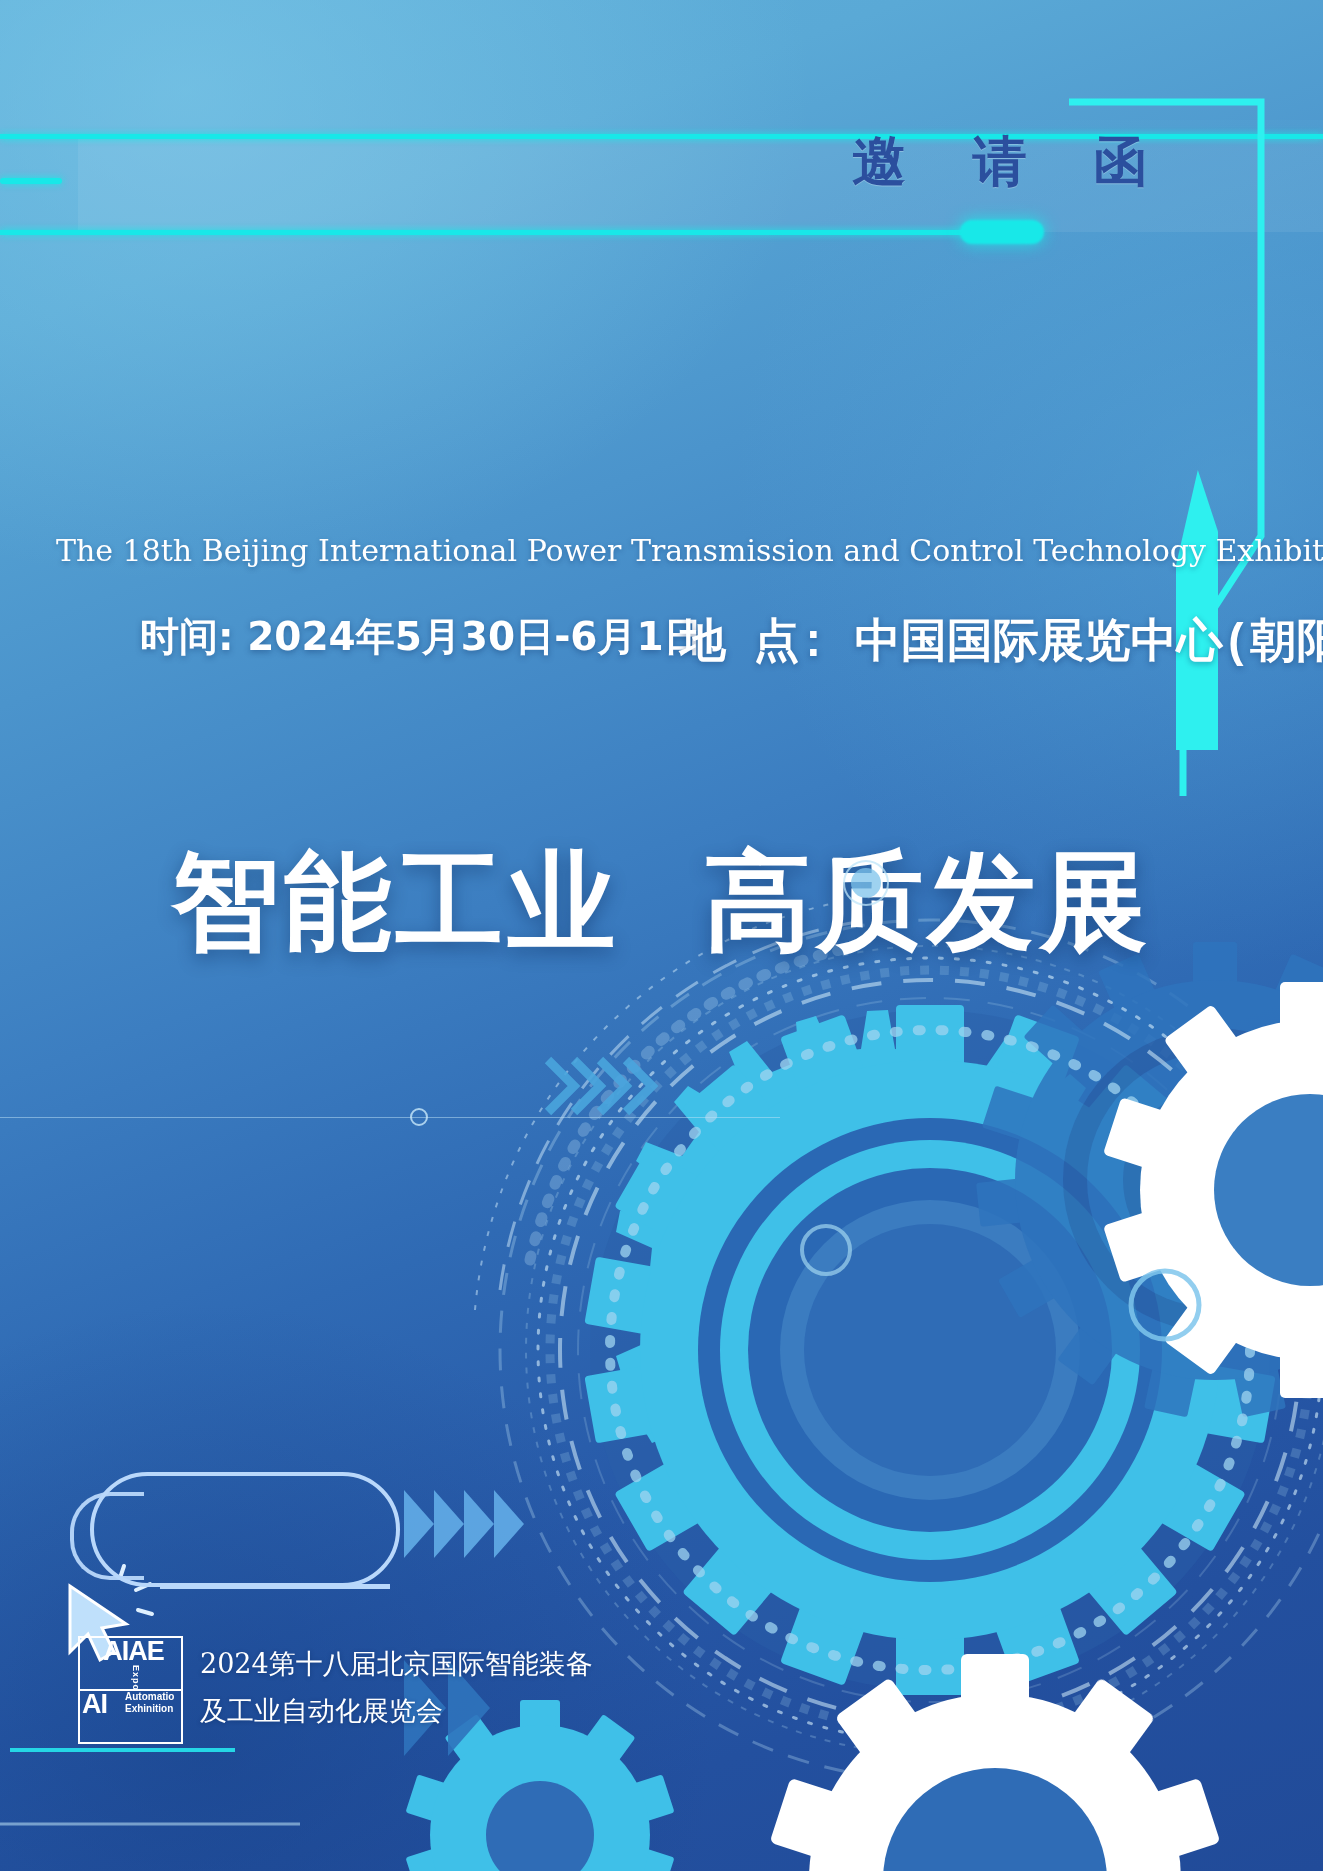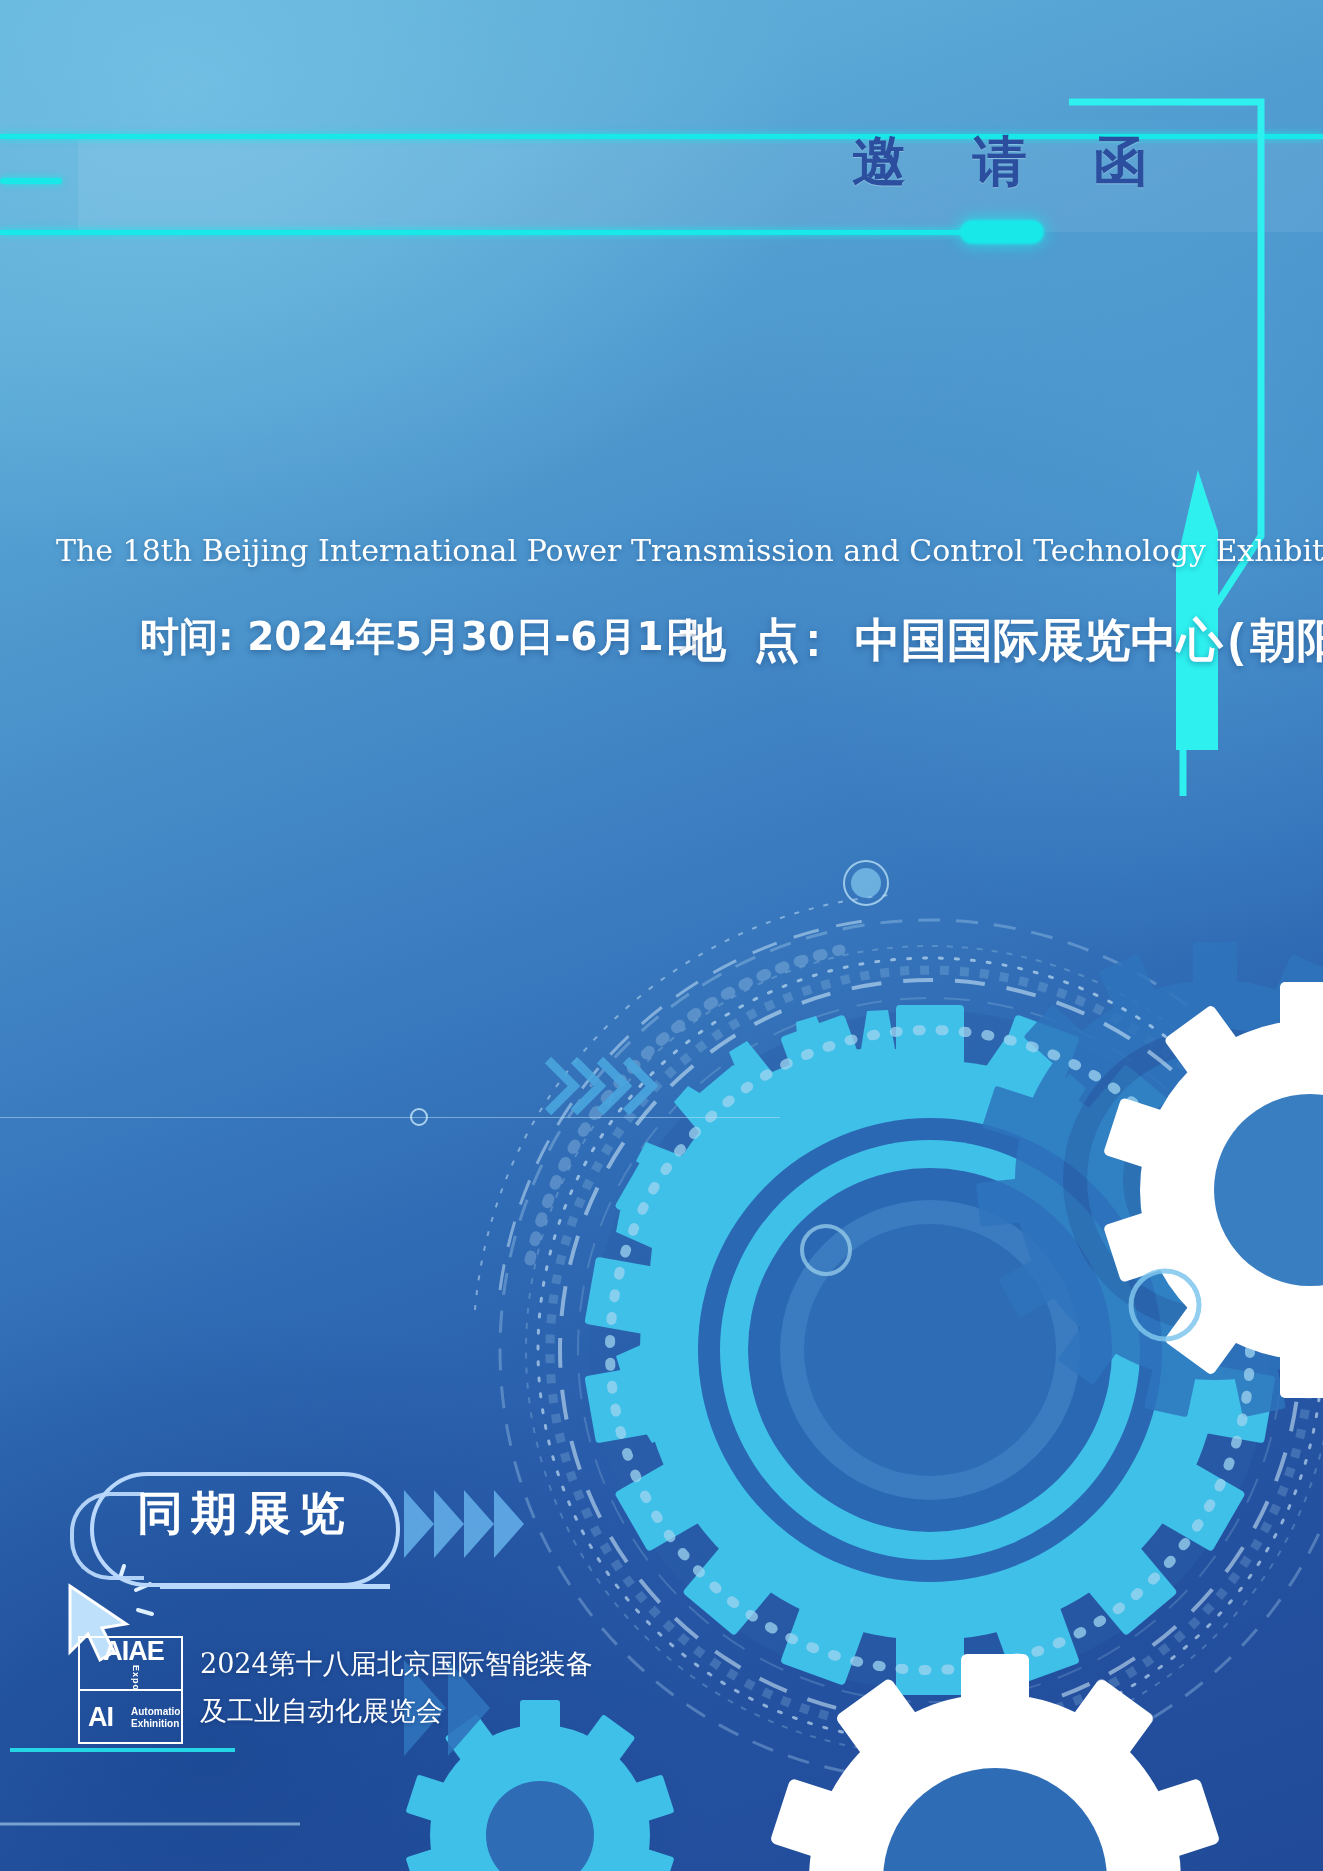--- a/index.html
+++ b/index.html
@@ -88,21 +88,21 @@
   .pill-ul{position:absolute;left:160px;top:1584px;width:230px;height:5px;background:#b9d8fb;}
   .pill-txt{position:absolute;left:90px;top:1483px;width:310px;text-align:center;
     color:#ffffff;font-size:46px;font-weight:700;letter-spacing:8px;
     font-family:"DejaVu Serif","Liberation Serif",serif;}
 
   
   .aiae{position:absolute;left:78px;top:1636px;width:105px;height:108px;
     border:2px solid #ffffff;box-sizing:border-box;}
   .aiae-top{height:53px;border-bottom:2px solid #fff;box-sizing:border-box;
     display:flex;align-items:center;padding-left:6px;flex-direction:column;}
-  .aiae-bot{height:53px;display:flex;align-items:center;padding-left:8px;border-radius:26px;}
+  .aiae-bot{height:53px;display:flex;align-items:flex-start;padding-left:2px;border-radius:26px;}
   .aiae-big{color:#fff;font-size:27px;font-weight:900;letter-spacing:-1px;line-height:1;}
   .aiae-vert{color:#fff;font-size:9px;font-weight:700;line-height:1;
     writing-mode:vertical-rl;margin-left:3px;letter-spacing:1px;}
   .aiae-small{color:#fff;font-size:10px;font-weight:700;line-height:1.18;margin-left:18px;}
   .aiae-txt{position:absolute;left:200px;top:1640px;color:#ffffff;font-size:27px;
     line-height:1.75;font-family:"DejaVu Serif","Liberation Serif",serif;
     text-shadow:0 1px 4px rgba(8,40,90,.45);}
   .aiae-rule{position:absolute;left:10px;top:1748px;width:225px;height:4px;background:#25d7e6;}
 
   .thinline{position:absolute;height:1px;background:rgba(190,225,245,.5);}
@@ -452,30 +452,32 @@
   </svg>
   <div class="cyanwedge"></div>
 
   <div class="invite">邀 请 函</div>
 
 
   <div class="ttl-en">The 18th Beijing International Power Transmission and Control Technology Exhibition 2024</div>
   <div class="ttl-when">时间: 2024年5月30日-6月1日</div>
   <div class="ttl-where">地 点: 中国国际展览中心(朝阳馆)</div>
 
+  <div class="slogan">
+    <span>智能工业</span><span class="gap"></span><span>高质发展</span>
+  </div>
 
   <div class="thinline tl-1"></div>
   <div class="tl-dot"></div>
   <div class="ring ring-a"></div>
   <div class="ring ring-a-in"></div>
 
   <div class="pill-arc"></div>
   <div class="pill"></div>
   <div class="pill-ul"></div>
-  <div class="pill-txt">同期展览</div>
 
   <div class="aiae">
     <div class="aiae-top">
       <span class="aiae-big">AIAE</span>
       <span class="aiae-vert">Expo</span>
     </div>
     <div class="aiae-bot">
       <span class="aiae-big">AI</span>
       <span class="aiae-small">
         <div>Automatio</div>

